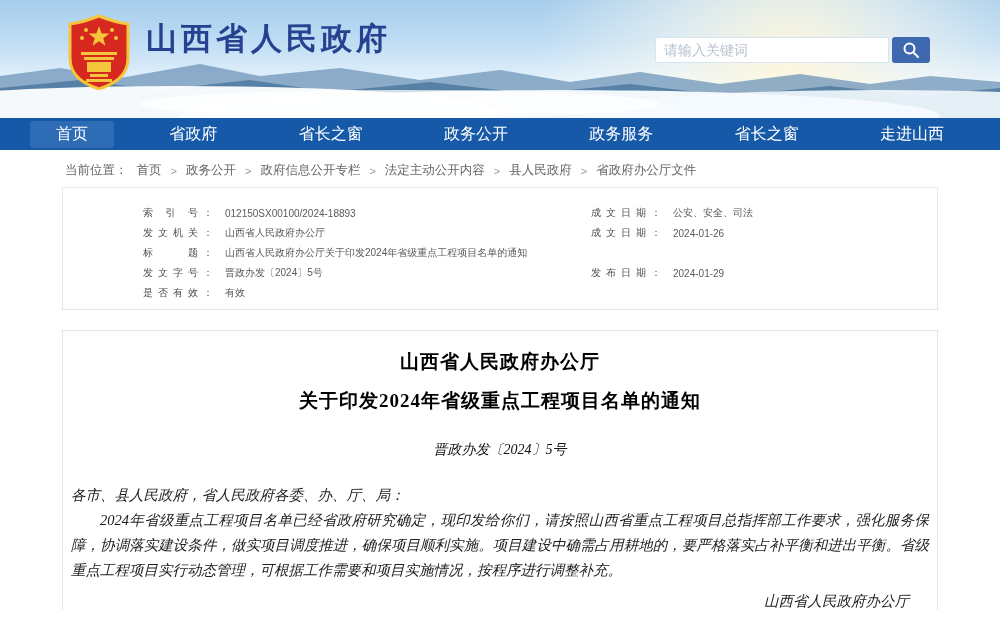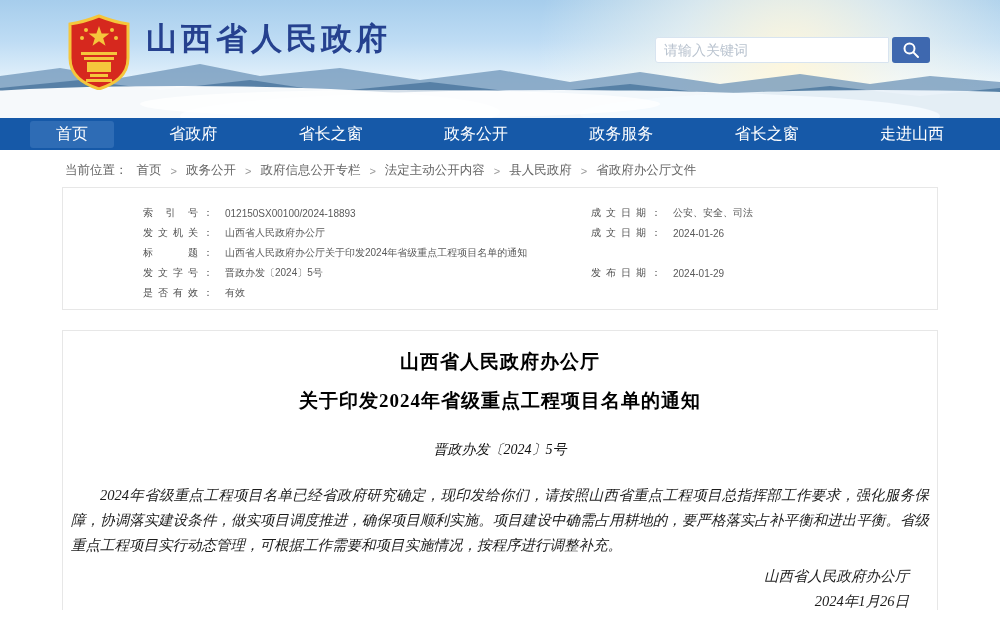--- a/index.html
+++ b/index.html
@@ -207,20 +207,21 @@
         <span class="meta-value">2024-01-29</span>
       </div>
     </div>
   </div>
 
   <div class="doc-box">
     <div class="doc-title-1">山西省人民政府办公厅</div>
     <div class="doc-title-2">关于印发2024年省级重点工程项目名单的通知</div>
     <div class="doc-number">晋政办发〔2024〕5号</div>
     <div class="doc-body">
+      <div class="doc-salutation">各市、县人民政府，省人民政府各委、办、厅、局：</div>
       <div class="doc-paragraph">2024年省级重点工程项目名单已经省政府研究确定，现印发给你们，请按照山西省重点工程项目总指挥部工作要求，强化服务保障，协调落实建设条件，做实项目调度推进，确保项目顺利实施。项目建设中确需占用耕地的，要严格落实占补平衡和进出平衡。省级重点工程项目实行动态管理，可根据工作需要和项目实施情况，按程序进行调整补充。</div>
     </div>
     <div class="doc-sign">
       <div>山西省人民政府办公厅</div>
       <div>2024年1月26日</div>
     </div>
 
   </div>
 
 </div>

